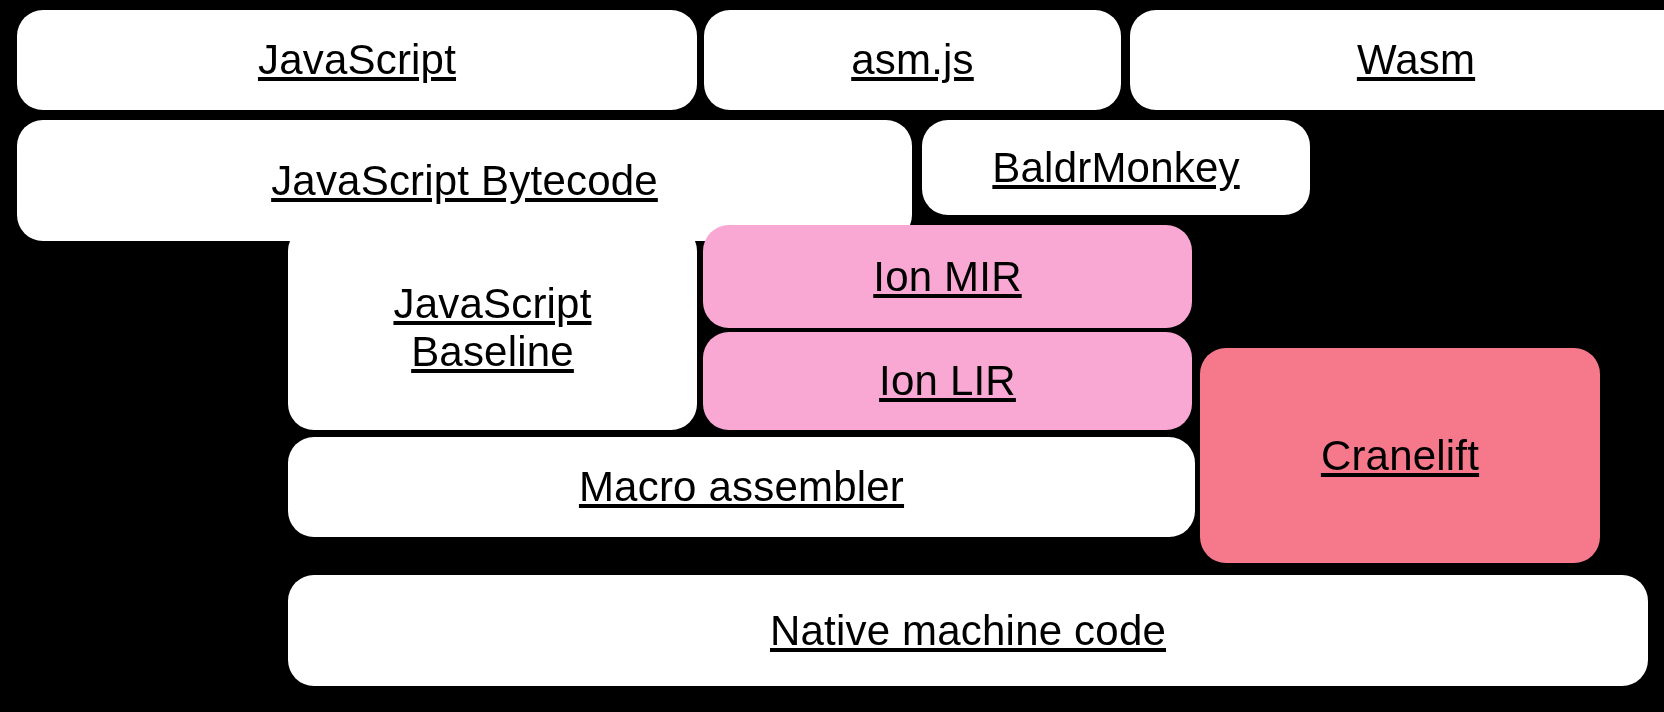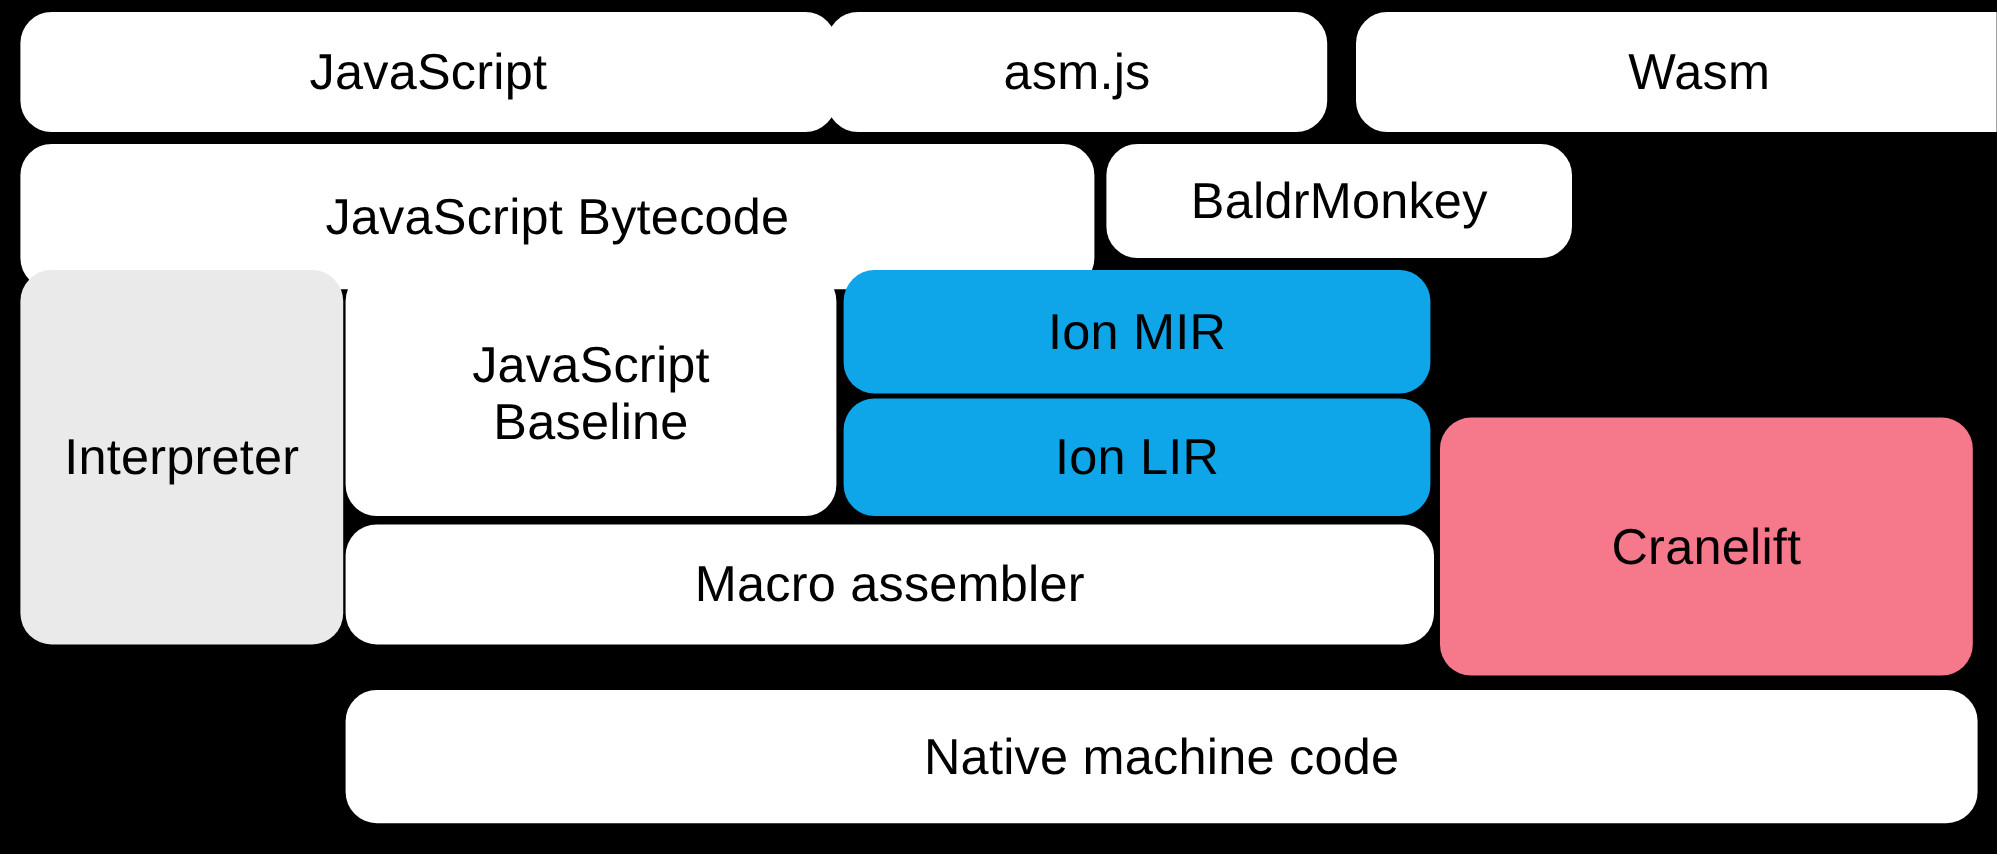--- a/index.html
+++ b/index.html
@@ -29,36 +29,36 @@
     font-weight: 400;
     letter-spacing: 0.2px;
     white-space: pre-line;
     user-select: none;
   }
   .node-label {
     display: block;
     width: 100%;
     padding: 0 8px;
     box-sizing: border-box;
+    text-decoration: underline;
   }
   .fill-white   { background: #FFFFFF; }
   .fill-gray    { background: #EAEAEA; }
-  .fill-green   { background: #0ea5e9; }
+  .fill-green   { background: #f9a8d4; }
   .fill-pink    { background: #F5788B; }
 </style>
 </head>
 <body>
 
 <div id="diagram" style="background: rgb(0, 0, 0);">
     <div class="node fill-white" style="left: 17px; top: 10px; width: 680px; height: 100px;"><span class="node-label">JavaScript</span></div>
-    <div class="node fill-white" style="left: 689px; top: 10px; width: 417px; height: 100px;"><span class="node-label">asm.js</span></div>
+    <div class="node fill-white" style="left: 704px; top: 10px; width: 417px; height: 100px;"><span class="node-label">asm.js</span></div>
     <div class="node fill-white" style="left: 1130px; top: 10px; width: 572px; height: 100px; justify-content: flex-end;"><span class="node-label">Wasm</span></div>
     <div class="node fill-white" style="left: 17px; top: 120px; width: 895px; height: 121px;"><span class="node-label">JavaScript Bytecode</span></div>
     <div class="node fill-white" style="left: 922px; top: 120px; width: 388px; height: 95px;"><span class="node-label">BaldrMonkey</span></div>
-    <div class="node fill-gray" style="left: 17px; top: 225px; width: 269px; height: 312px;"><span class="node-label">Interpreter</span></div>
     <div class="node fill-white" style="left: 288px; top: 225px; width: 409px; height: 205px;"><span class="node-label">JavaScript
 Baseline</span></div>
     <div class="node fill-green" style="left: 703px; top: 225px; width: 489px; height: 103px;"><span class="node-label">Ion MIR</span></div>
     <div class="node fill-green" style="left: 703px; top: 332px; width: 489px; height: 98px;"><span class="node-label">Ion LIR</span></div>
     <div class="node fill-white" style="left: 288px; top: 437px; width: 907px; height: 100px;"><span class="node-label">Macro assembler</span></div>
-    <div class="node fill-pink" style="left: 1200px; top: 348px; width: 444px; height: 215px;"><span class="node-label">Cranelift</span></div>
+    <div class="node fill-pink" style="left: 1200px; top: 348px; width: 400px; height: 215px;"><span class="node-label">Cranelift</span></div>
     <div class="node fill-white" style="left: 288px; top: 575px; width: 1360px; height: 111px;"><span class="node-label">Native machine code</span></div>
   </div>
 
 </body></html>

